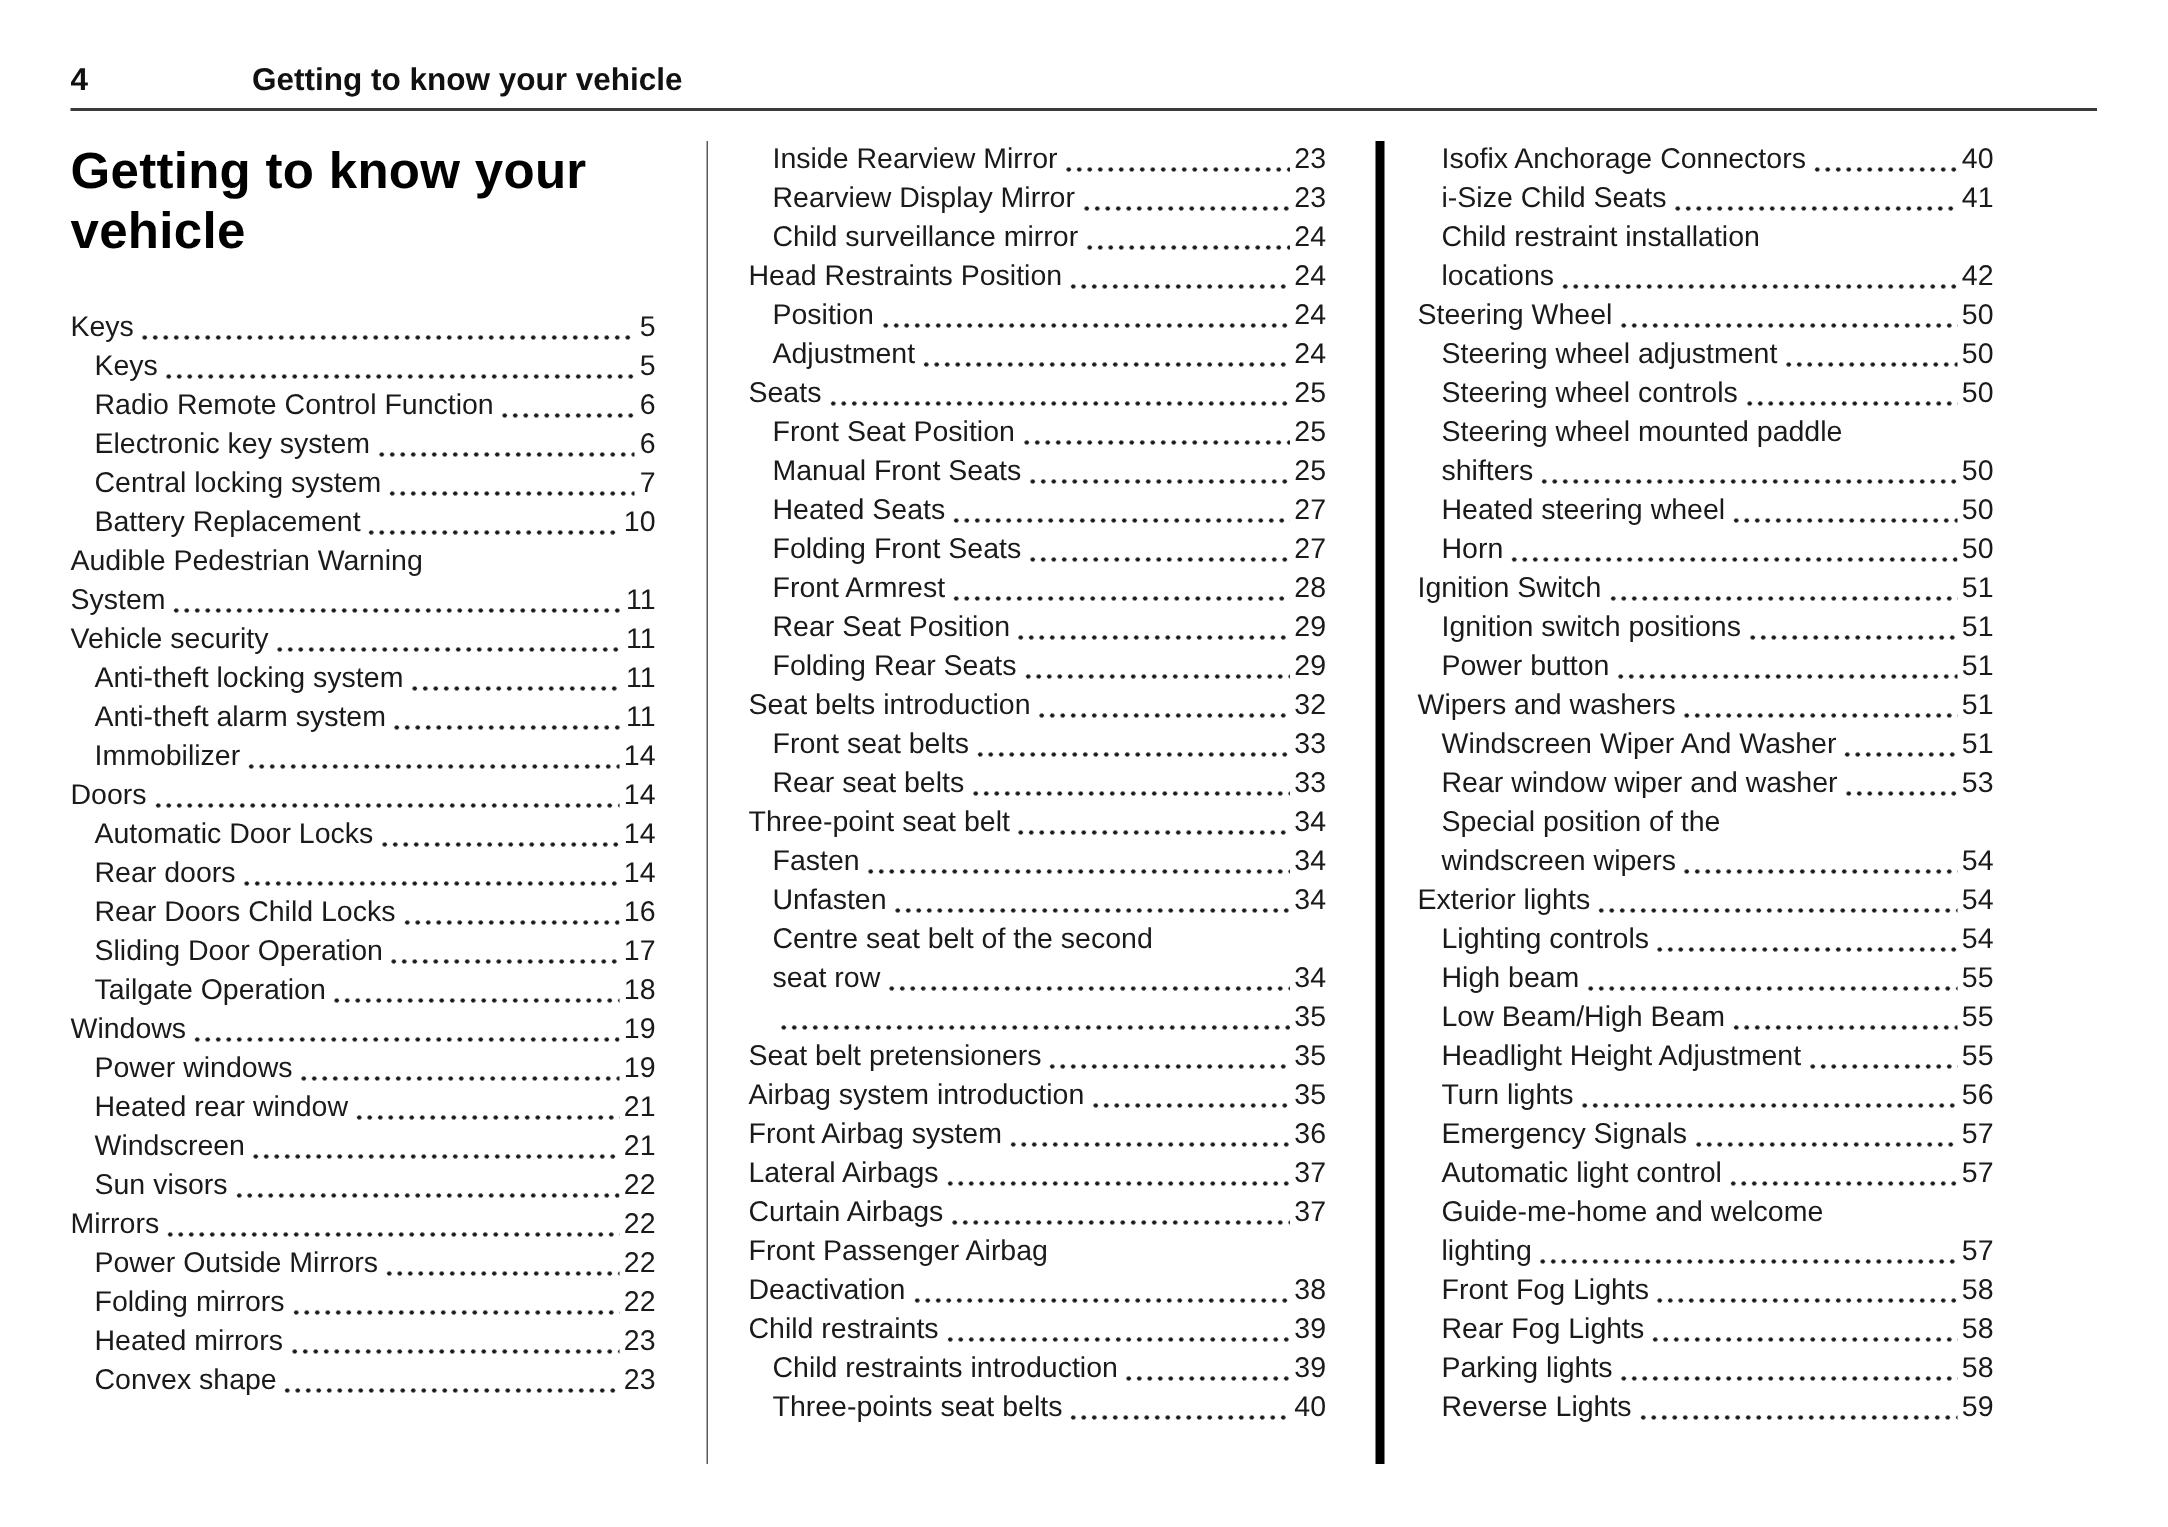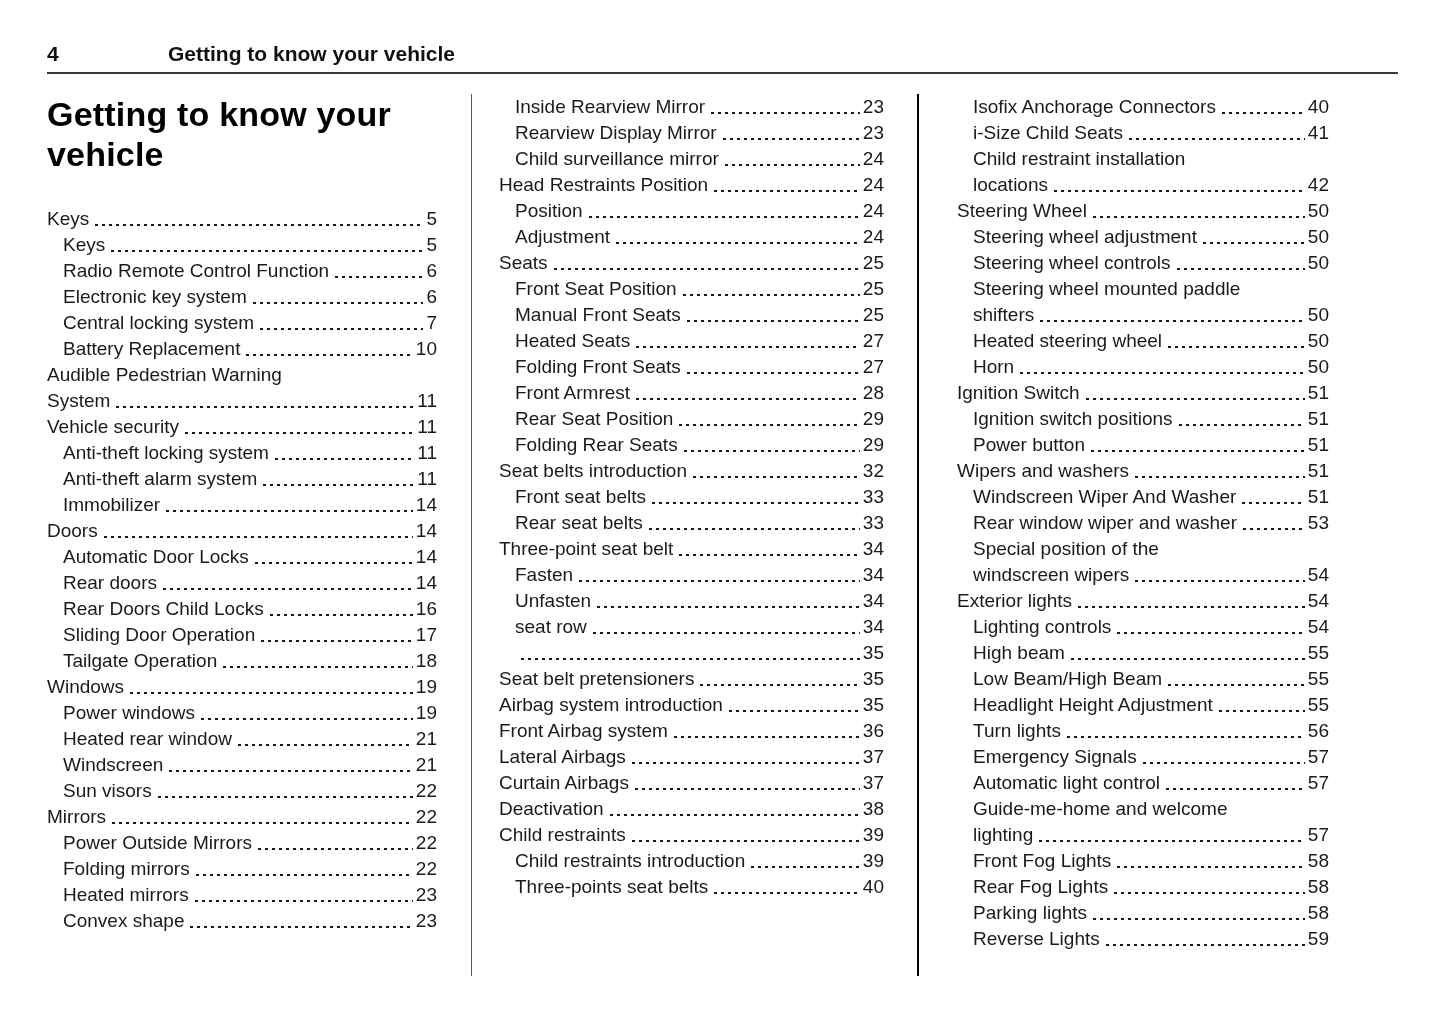--- a/index.html
+++ b/index.html
@@ -31,21 +31,21 @@
 
   
   .toc-columns {
     display: flex;
     align-items: stretch;
     margin-top: 20px;
   }
   .toc-col { min-height: 882px; }
   .col-1 { width: 424px; padding-right: 34px; }
   .col-2 { width: 446px; border-left: 1px solid #5a5a5a; padding-left: 27px; padding-right: 33px; }
-  .col-3 { width: 425px; border-left: 2px solid #000000; padding-left: 38px; padding-right: 13px; }
+  .col-3 { width: 425px; border-left: 6px solid #000000; padding-left: 22px; padding-right: 13px; }
 
   .main-title {
     font-size: 34px;
     line-height: 40px;
     font-weight: bold;
     color: #000;
     margin-bottom: 32px;
     letter-spacing: 0.2px;
   }
 
@@ -321,20 +321,23 @@
             <span class="toc-label">Fasten</span>
             <span class="leader"></span>
             <span class="toc-page">34</span>
           </div>
           <div class="toc-line indent">
             <span class="toc-label">Unfasten</span>
             <span class="leader"></span>
             <span class="toc-page">34</span>
           </div>
           <div class="toc-line indent">
+            <span class="toc-label">Centre seat belt of the second</span>
+          </div>
+          <div class="toc-line indent">
             <span class="toc-label">seat row</span>
             <span class="leader"></span>
             <span class="toc-page">34</span>
           </div>
           <div class="toc-line indent">
             <span class="leader"></span>
             <span class="toc-page">35</span>
           </div>
           <div class="toc-line">
             <span class="toc-label">Seat belt pretensioners</span>
@@ -353,20 +356,23 @@
           </div>
           <div class="toc-line">
             <span class="toc-label">Lateral Airbags</span>
             <span class="leader"></span>
             <span class="toc-page">37</span>
           </div>
           <div class="toc-line">
             <span class="toc-label">Curtain Airbags</span>
             <span class="leader"></span>
             <span class="toc-page">37</span>
+          </div>
+          <div class="toc-line">
+            <span class="toc-label">Front Passenger Airbag</span>
           </div>
           <div class="toc-line">
             <span class="toc-label">Deactivation</span>
             <span class="leader"></span>
             <span class="toc-page">38</span>
           </div>
           <div class="toc-line">
             <span class="toc-label">Child restraints</span>
             <span class="leader"></span>
             <span class="toc-page">39</span>

